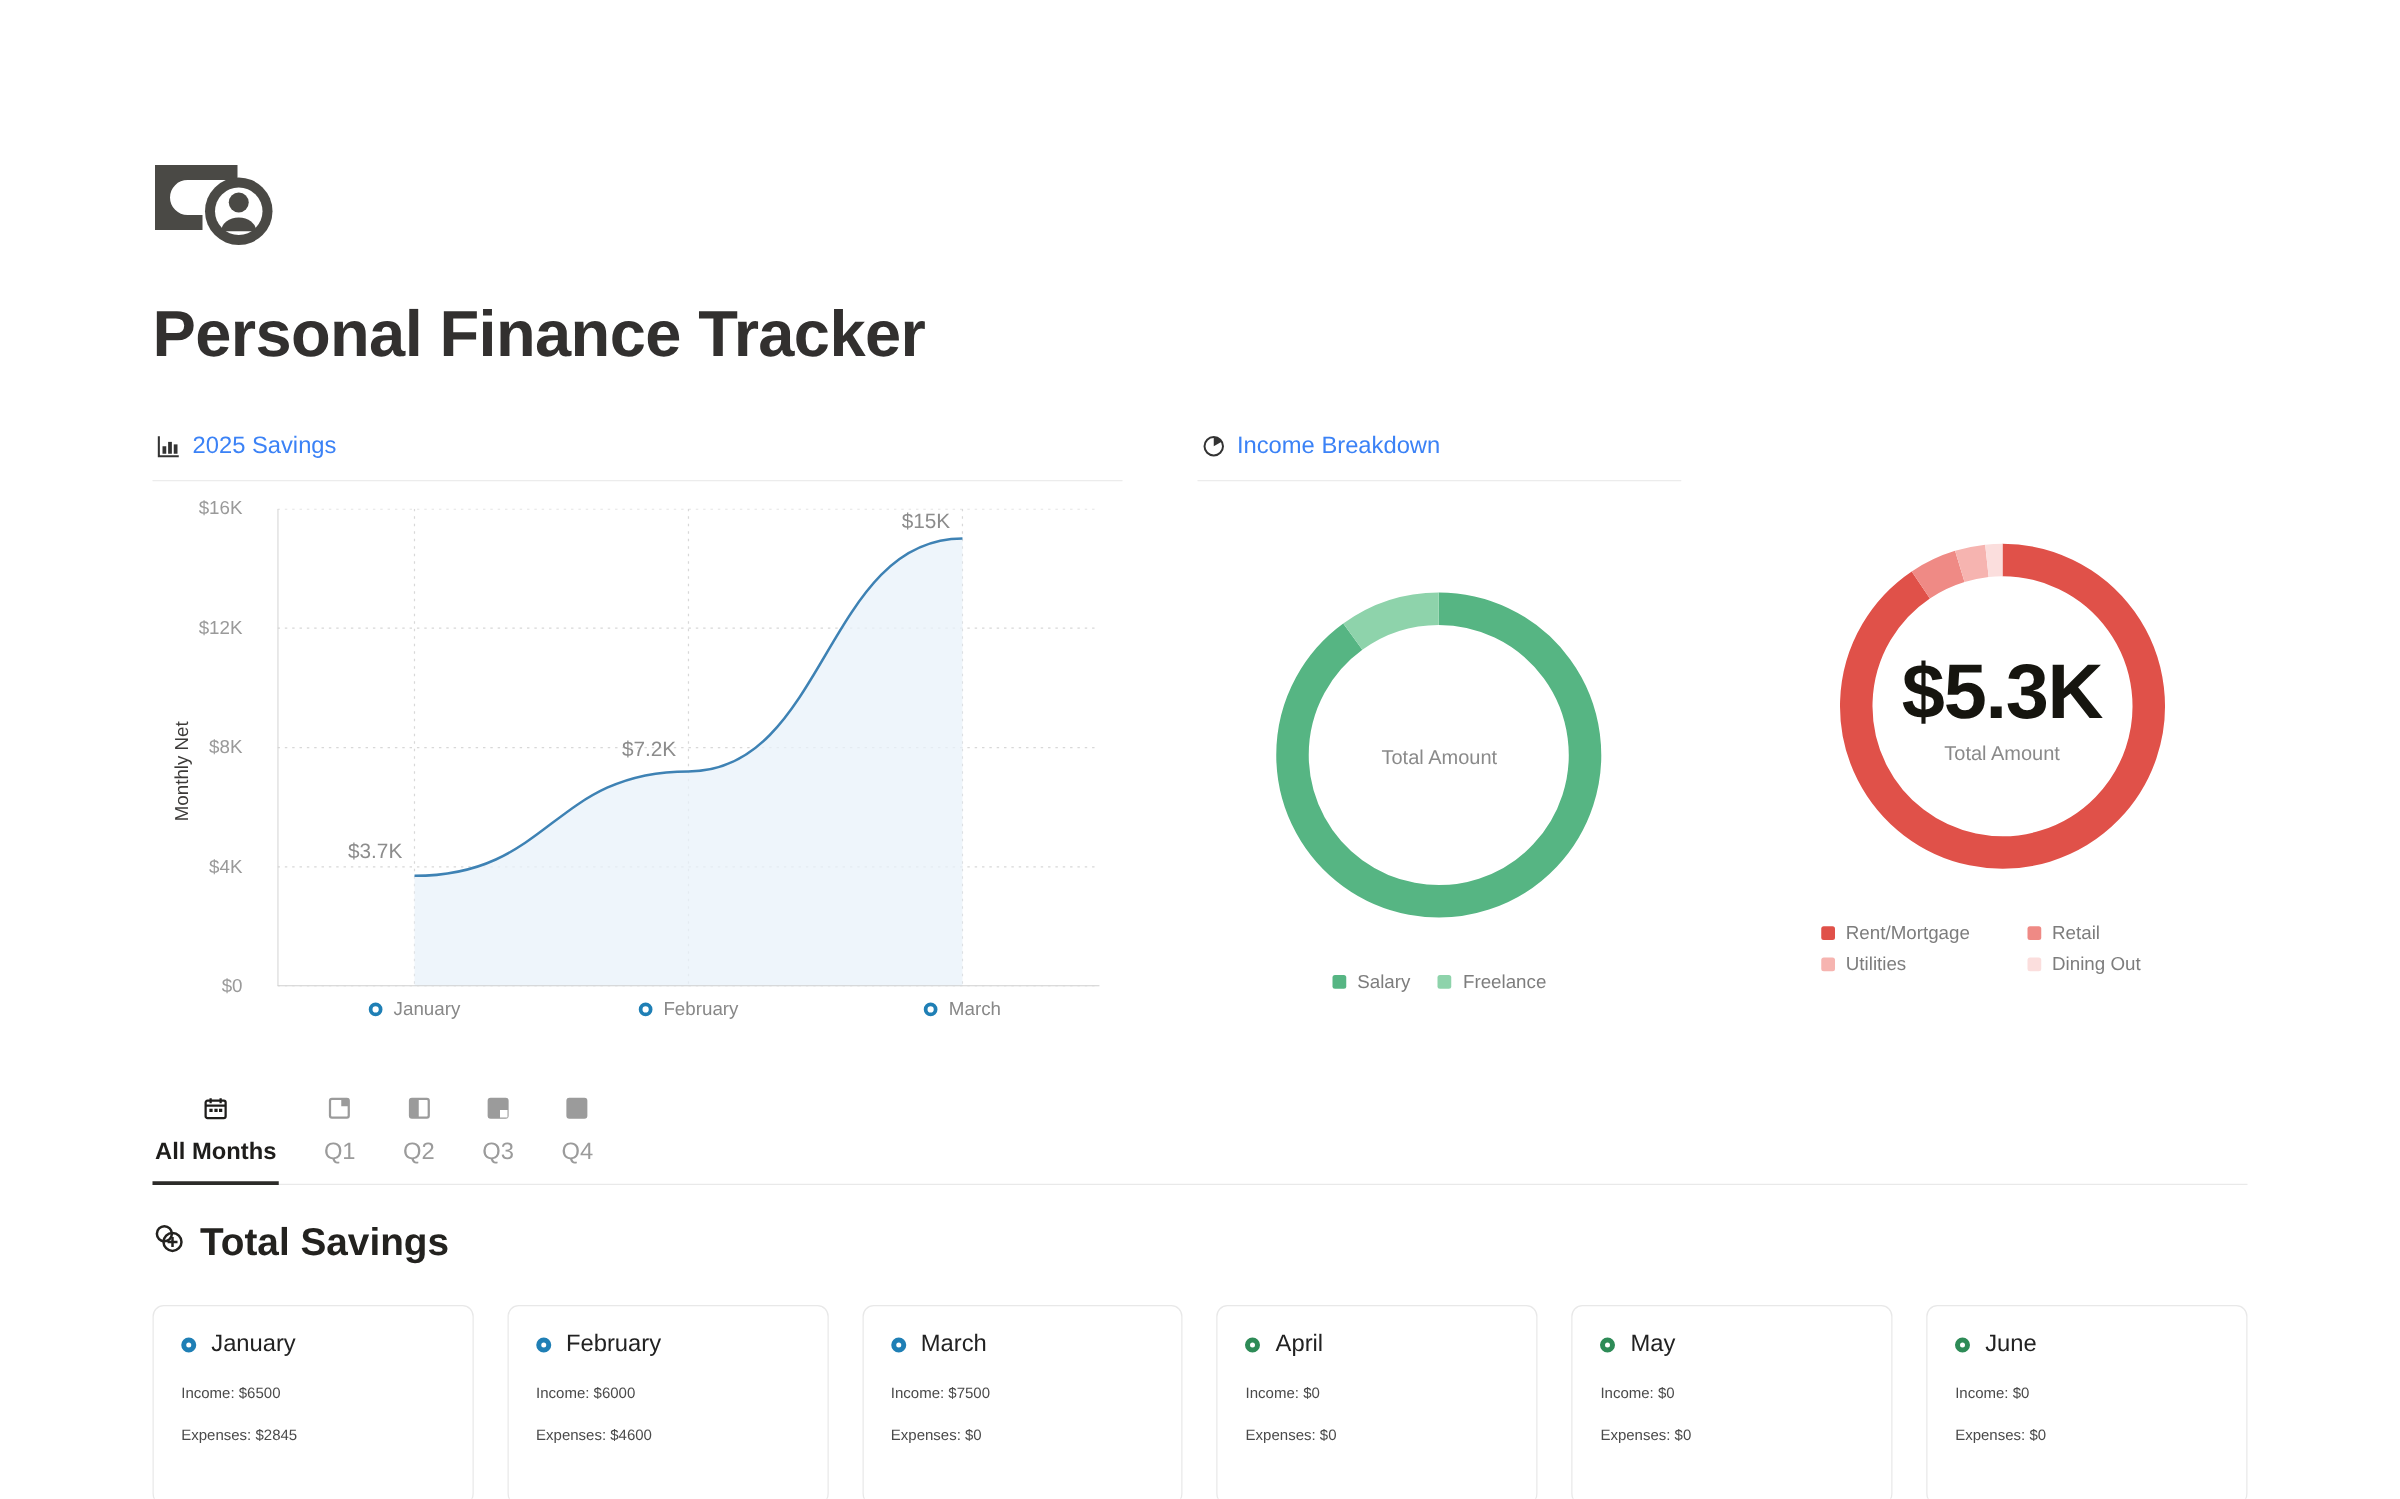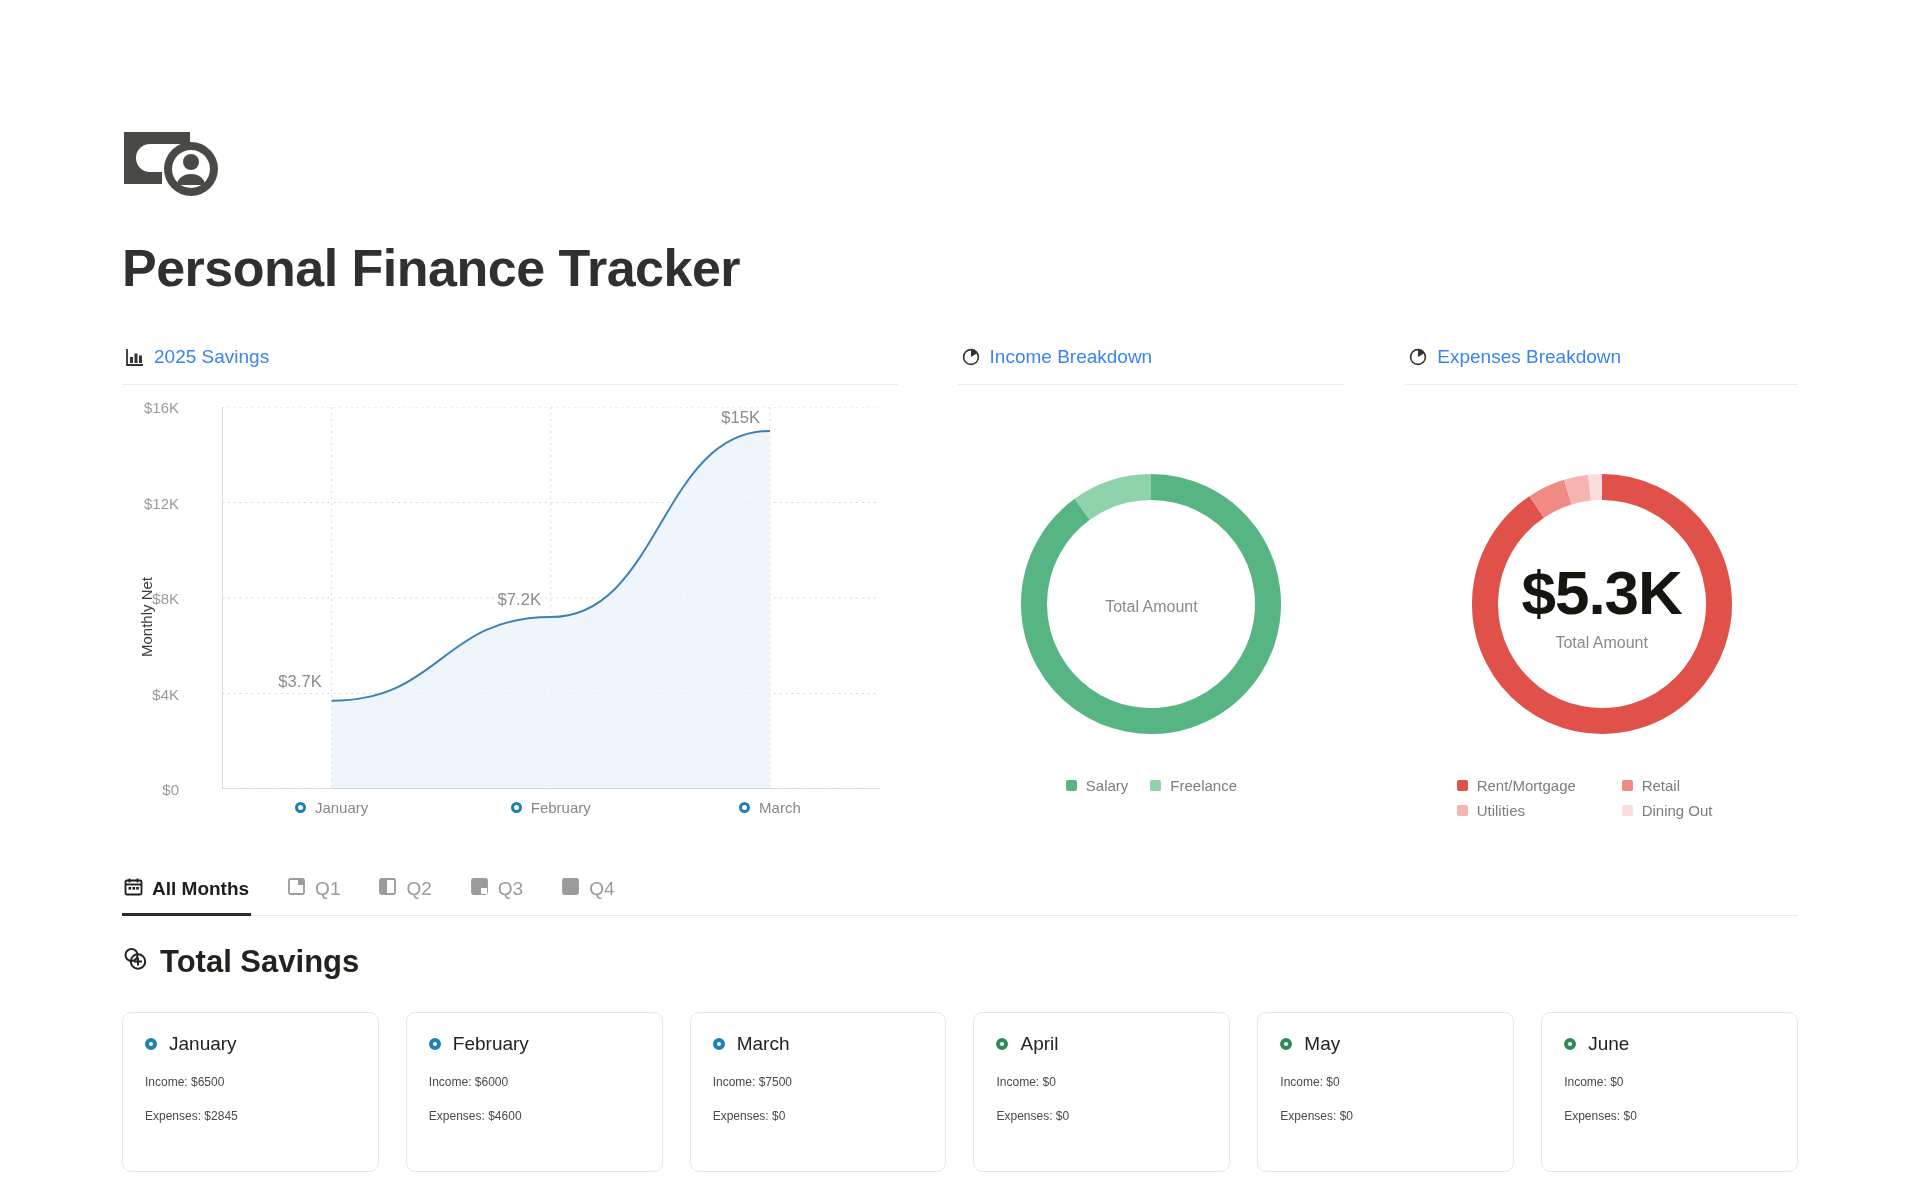--- a/index.html
+++ b/index.html
@@ -40,21 +40,21 @@
 
   
   .chart-wrap { position: relative; height: 430px; margin-top: 22px; }
   .y-title {
     position: absolute; left: 24px; top: 210px;
     transform: rotate(-90deg) translate(-50%, -50%);
     transform-origin: left top;
     font-size: 15px; color: #3c3a38; white-space: nowrap;
   }
   .ytick {
-    position: absolute; right: 15px; width: 100%;
+    position: absolute; right: 0; width: 100%;
     text-align: right; font-size: 15px; color: #9a9a9a;
     transform: translateY(-50%);
   }
   .ylabels { position: absolute; left: 0; top: 0; width: 86px; height: 382px; }
   .plot { position: absolute; left: 100px; top: 0; right: 18px; height: 382px; }
   .xlabels {
     position: absolute; left: 100px; right: 18px; top: 392px;
     display: flex; font-size: 15px; color: #888;
   }
   .xlab { display: flex; align-items: center; gap: 9px; }
@@ -87,21 +87,21 @@
 
   
   .tabs {
     display: flex; align-items: flex-end; gap: 34px;
     margin-top: 36px; border-bottom: 1px solid #e9e9e9;
   }
   .tab {
     display: flex; align-items: center; gap: 9px;
     padding: 4px 2px 12px 2px;
     font-size: 19px; color: #9b9b9b; cursor: pointer;
-    border-bottom: 3px solid transparent; margin-bottom: -1px;
+    border-bottom: 3px solid transparent; margin-bottom: -1px; flex-direction: column;
   }
   .tab.active { color: #1e1d1b; font-weight: bold; border-bottom-color: #2c2b29; }
 
   
   .section-title {
     display: flex; align-items: center; gap: 12px;
     margin-top: 28px; font-size: 31px; font-weight: bold; color: #23221f;
   }
 
   .cards { display: flex; gap: 27px; margin-top: 32px; }
@@ -225,29 +225,20 @@
             </div>
             <div class="leg">
               <span class="swatch" style="background:#8ed3ab"></span>
               <span>Freelance</span>
             </div>
           </div>
       </div>
     </div>
 
     <div class="widget w-expenses">
-      <div class="widget-head">
-        <span class="ic">
-          <svg width="18" height="18" viewBox="0 0 18 18">
-            <circle cx="9" cy="9" r="7.4" fill="none" stroke="#333" stroke-width="1.6"></circle>
-            <path d="M9 9 L9 1.6 A7.4 7.4 0 0 1 15.3 5.3 Z" fill="#333"></path>
-          </svg>
-        </span>
-        <span>Expenses Breakdown</span>
-      </div>
       <div class="donut-area">
         <div class="donut">
           <svg id="donut-expenses" width="282" height="282" viewBox="0 0 282 282">
               <path d="M 141 24 A 117 117 0 1 1 75.63832840097265 43.95953480232639" fill="none" stroke="#e05149" stroke-width="26"></path>
               <path d="M 75.63832840097265 43.95953480232639 A 117 117 0 0 1 106.82935783547387 29.10108483964686" fill="none" stroke="#ef8a85" stroke-width="26"></path>
               <path d="M 106.82935783547387 29.10108483964686 A 117 117 0 0 1 128.54028641488145 24.66532959870986" fill="none" stroke="#f6b4b0" stroke-width="26"></path>
               <path d="M 128.54028641488145 24.66532959870986 A 117 117 0 0 1 140.99999999999997 24" fill="none" stroke="#fbdedd" stroke-width="26"></path>
             </svg>
           <div class="center">
             <div class="big">$5.3K</div>

